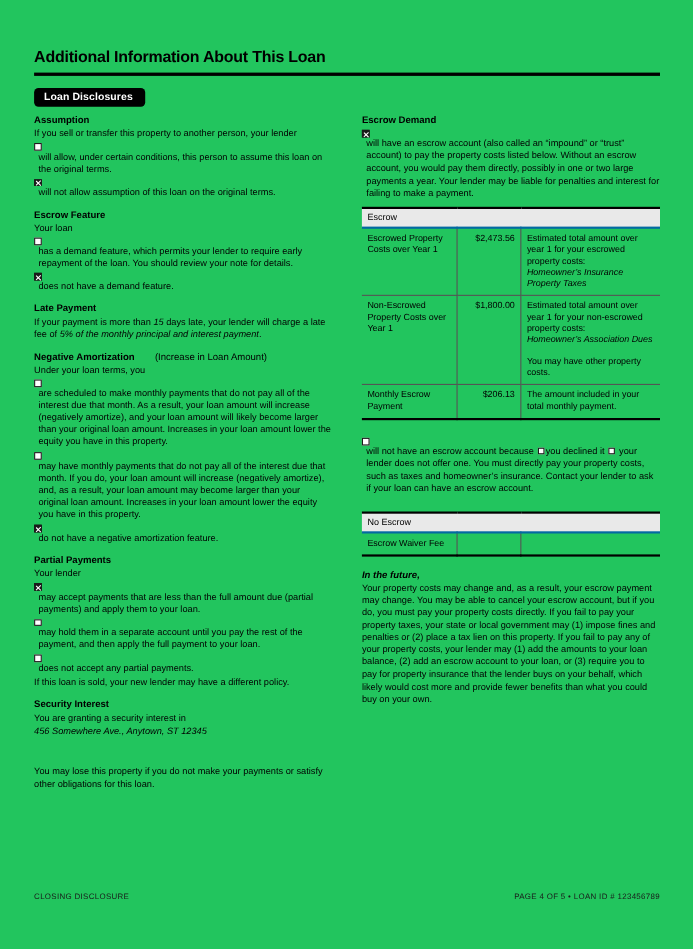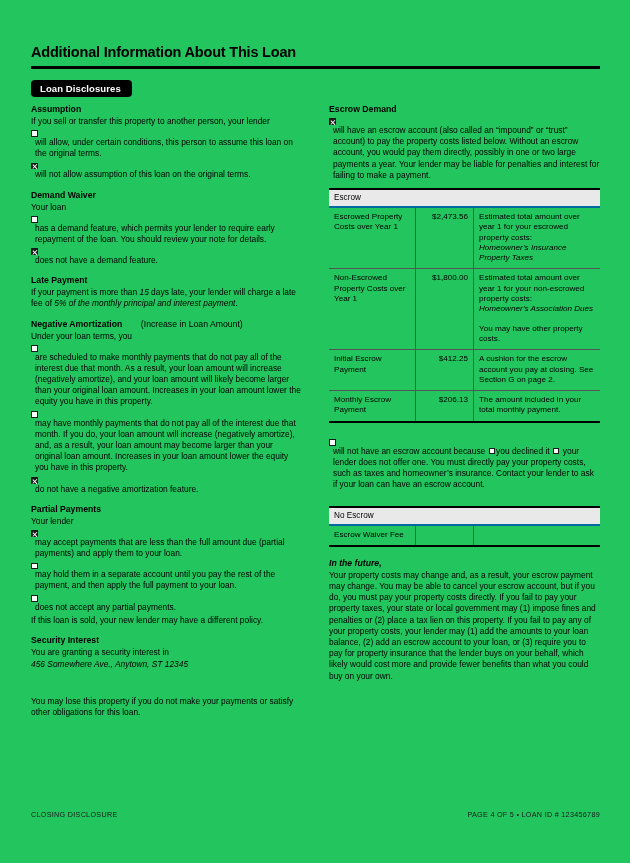--- a/index.html
+++ b/index.html
@@ -238,21 +238,21 @@
           </div>
           <div class="cb-item">
             <span class="cbox checked"></span>
             <span class="cb-text">will not allow assumption of this loan on the original terms.</span>
           </div>
         </div>
 
         <div class="blockgap"></div>
 
         <div>
-          <h3 class="block-head">Demand Waiver</h3>
+          <h3 class="block-head">Escrow Feature</h3>
           <p class="lead">Your loan</p>
           <div class="cb-item">
             <span class="cbox"></span>
             <span class="cb-text">has a demand feature, which permits your lender to require early repayment of the loan. You should review your note for details.</span>
           </div>
           <div class="cb-item">
             <span class="cbox checked"></span>
             <span class="cb-text">does not have a demand feature.</span>
           </div>
         </div>
@@ -345,25 +345,20 @@
               <td class="c1">Non-Escrowed Property Costs over Year 1</td>
               <td class="c2">$1,800.00</td>
               <td class="c3">
                 <div>Estimated total amount over year 1 for your non-escrowed property costs:</div>
                 <div class="ital">Homeowner’s Association Dues</div>
                 <div class="rowspacer"></div>
                 <div>You may have other property costs.</div>
               </td>
             </tr>
             <tr>
-              <td class="c1">Initial Escrow Payment</td>
-              <td class="c2">$412.25</td>
-              <td class="c3">A cushion for the escrow account you pay at closing. See Section G on page 2.</td>
-            </tr>
-            <tr>
               <td class="c1">Monthly Escrow Payment</td>
               <td class="c2">$206.13</td>
               <td class="c3">The amount included in your total monthly payment.</td>
             </tr>
           </tbody>
         </table>
 
         <div style="height:13px"></div>
 
         <div class="cb-item">

